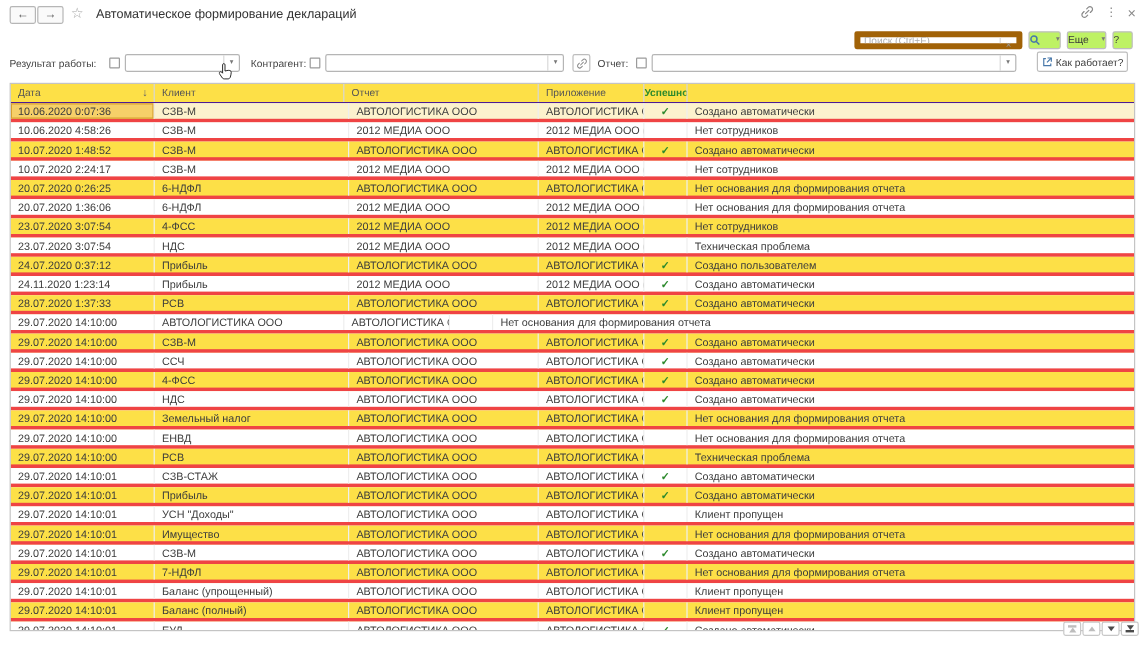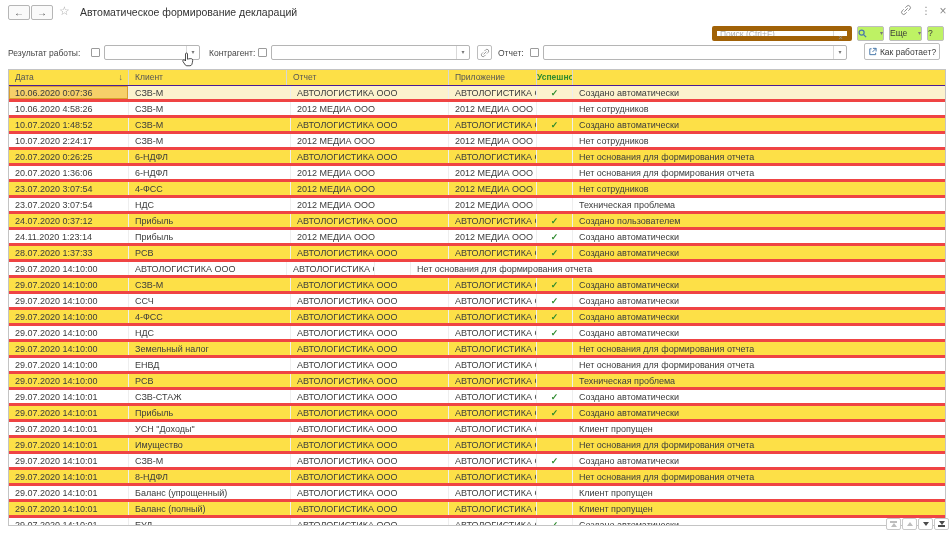--- a/index.html
+++ b/index.html
@@ -334,21 +334,21 @@
       <div class="row">
         <div class="cell c-date">29.07.2020 14:10:01</div>
         <div class="cell c-report">СЗВ-М</div>
         <div class="cell c-client">АВТОЛОГИСТИКА ООО</div>
         <div class="cell c-app">АВТОЛОГИСТИКА О...</div>
         <div class="cell c-success">✓</div>
         <div class="cell c-result">Создано автоматически</div>
       </div>
       <div class="row alt">
         <div class="cell c-date">29.07.2020 14:10:01</div>
-        <div class="cell c-report">8-НДФЛ</div>
+        <div class="cell c-report">7-НДФЛ</div>
         <div class="cell c-client">АВТОЛОГИСТИКА ООО</div>
         <div class="cell c-app">АВТОЛОГИСТИКА О...</div>
         <div class="cell c-success"></div>
         <div class="cell c-result">Нет основания для формирования отчета</div>
       </div>
       <div class="row">
         <div class="cell c-date">29.07.2020 14:10:01</div>
         <div class="cell c-report">Баланс (упрощенный)</div>
         <div class="cell c-client">АВТОЛОГИСТИКА ООО</div>
         <div class="cell c-app">АВТОЛОГИСТИКА О...</div>

